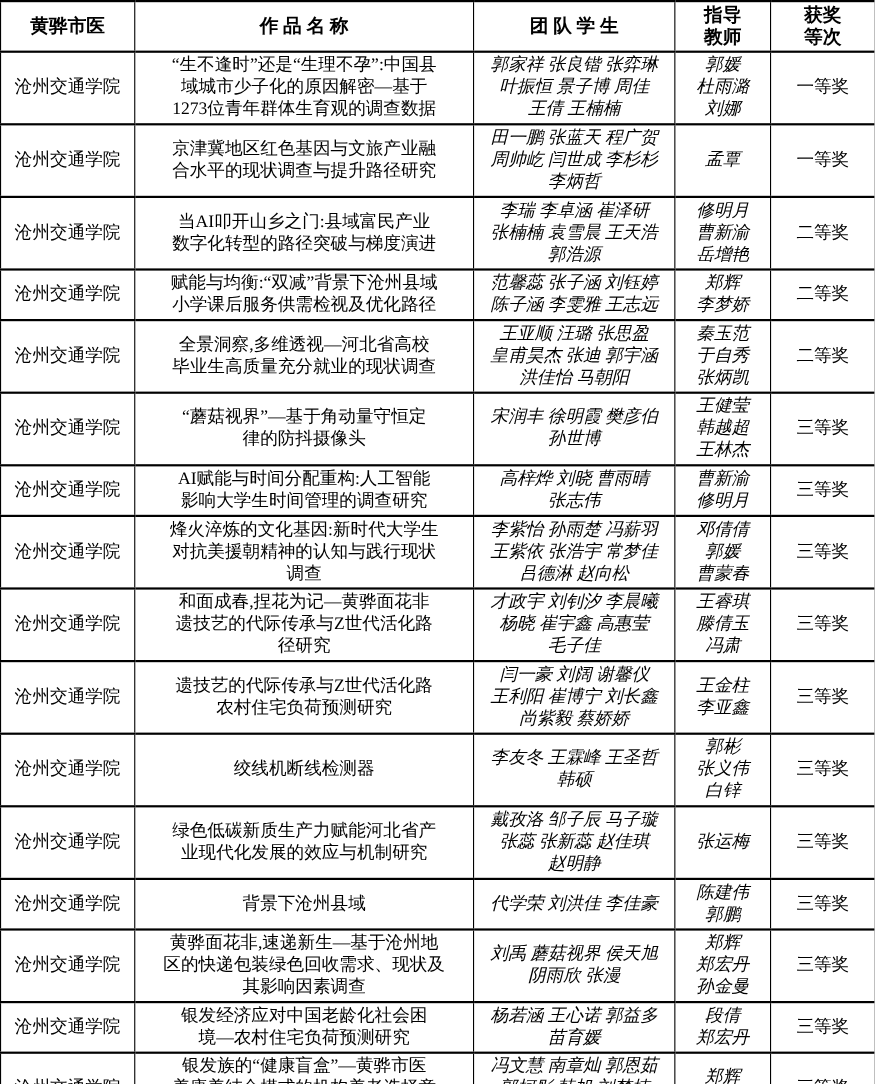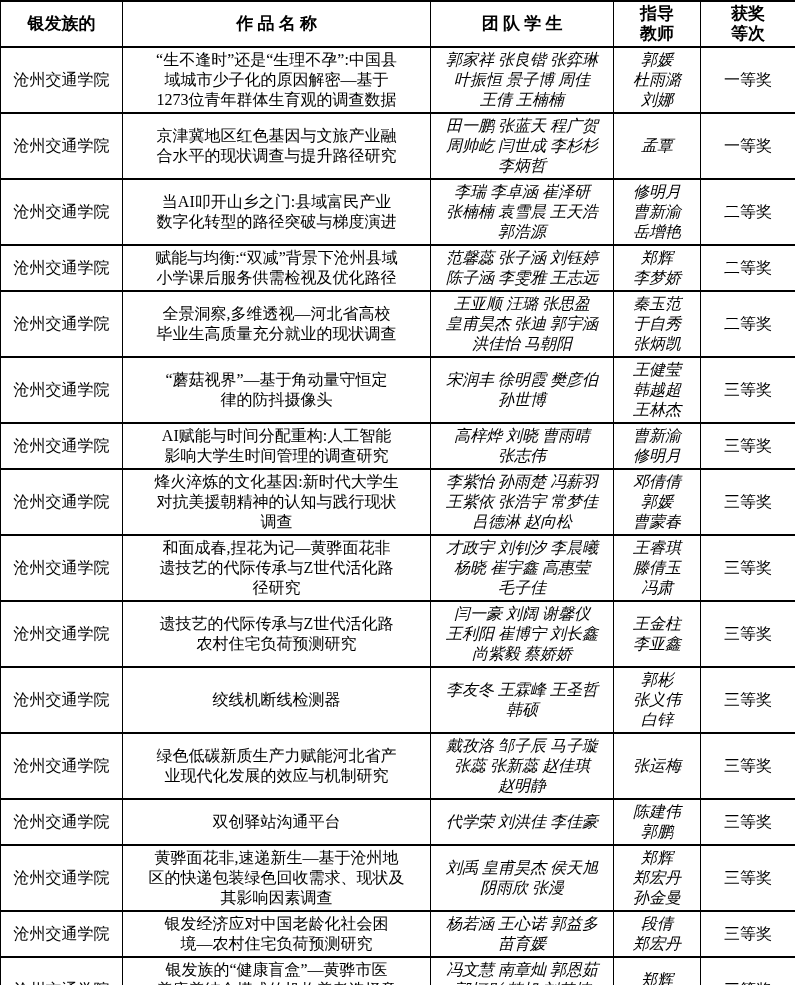--- a/index.html
+++ b/index.html
@@ -53,21 +53,21 @@
   <table class="award-table">
     <colgroup>
       <col style="width:122px">
       <col style="width:308px">
       <col style="width:183px">
       <col style="width:87px">
       <col style="width:95px">
     </colgroup>
     <thead>
       <tr>
-        <th>银发族的</th>
+        <th>黄骅市医</th>
         <th>作 品 名 称</th>
         <th>团 队 学 生</th>
         <th>指导
 教师</th>
         <th>获奖
 等次</th>
       </tr>
     </thead>
     <tbody id="rows">
         <tr>
@@ -200,32 +200,32 @@
     <td class="cell-title">绿色低碳新质生产力赋能河北省产
 业现代化发展的效应与机制研究</td>
     <td class="cell-students">戴孜洛 邹子辰 马子璇
 张蕊 张新蕊 赵佳琪
 赵明静</td>
     <td class="cell-advisors">张运梅</td>
     <td class="cell-award">三等奖</td>
   </tr>
         <tr>
     <td class="cell-school">沧州交通学院</td>
-    <td class="cell-title">双创驿站沟通平台</td>
+    <td class="cell-title">背景下沧州县域</td>
     <td class="cell-students">代学荣 刘洪佳 李佳豪</td>
     <td class="cell-advisors">陈建伟
 郭鹏</td>
     <td class="cell-award">三等奖</td>
   </tr>
         <tr>
     <td class="cell-school">沧州交通学院</td>
     <td class="cell-title">黄骅面花非,速递新生—基于沧州地
 区的快递包装绿色回收需求、现状及
 其影响因素调查</td>
-    <td class="cell-students">刘禹 皇甫昊杰 侯天旭
+    <td class="cell-students">刘禹 蘑菇视界 侯天旭
 阴雨欣 张漫</td>
     <td class="cell-advisors">郑辉
 郑宏丹
 孙金曼</td>
     <td class="cell-award">三等奖</td>
   </tr>
         <tr>
     <td class="cell-school">沧州交通学院</td>
     <td class="cell-title">银发经济应对中国老龄化社会困
 境—农村住宅负荷预测研究</td>

